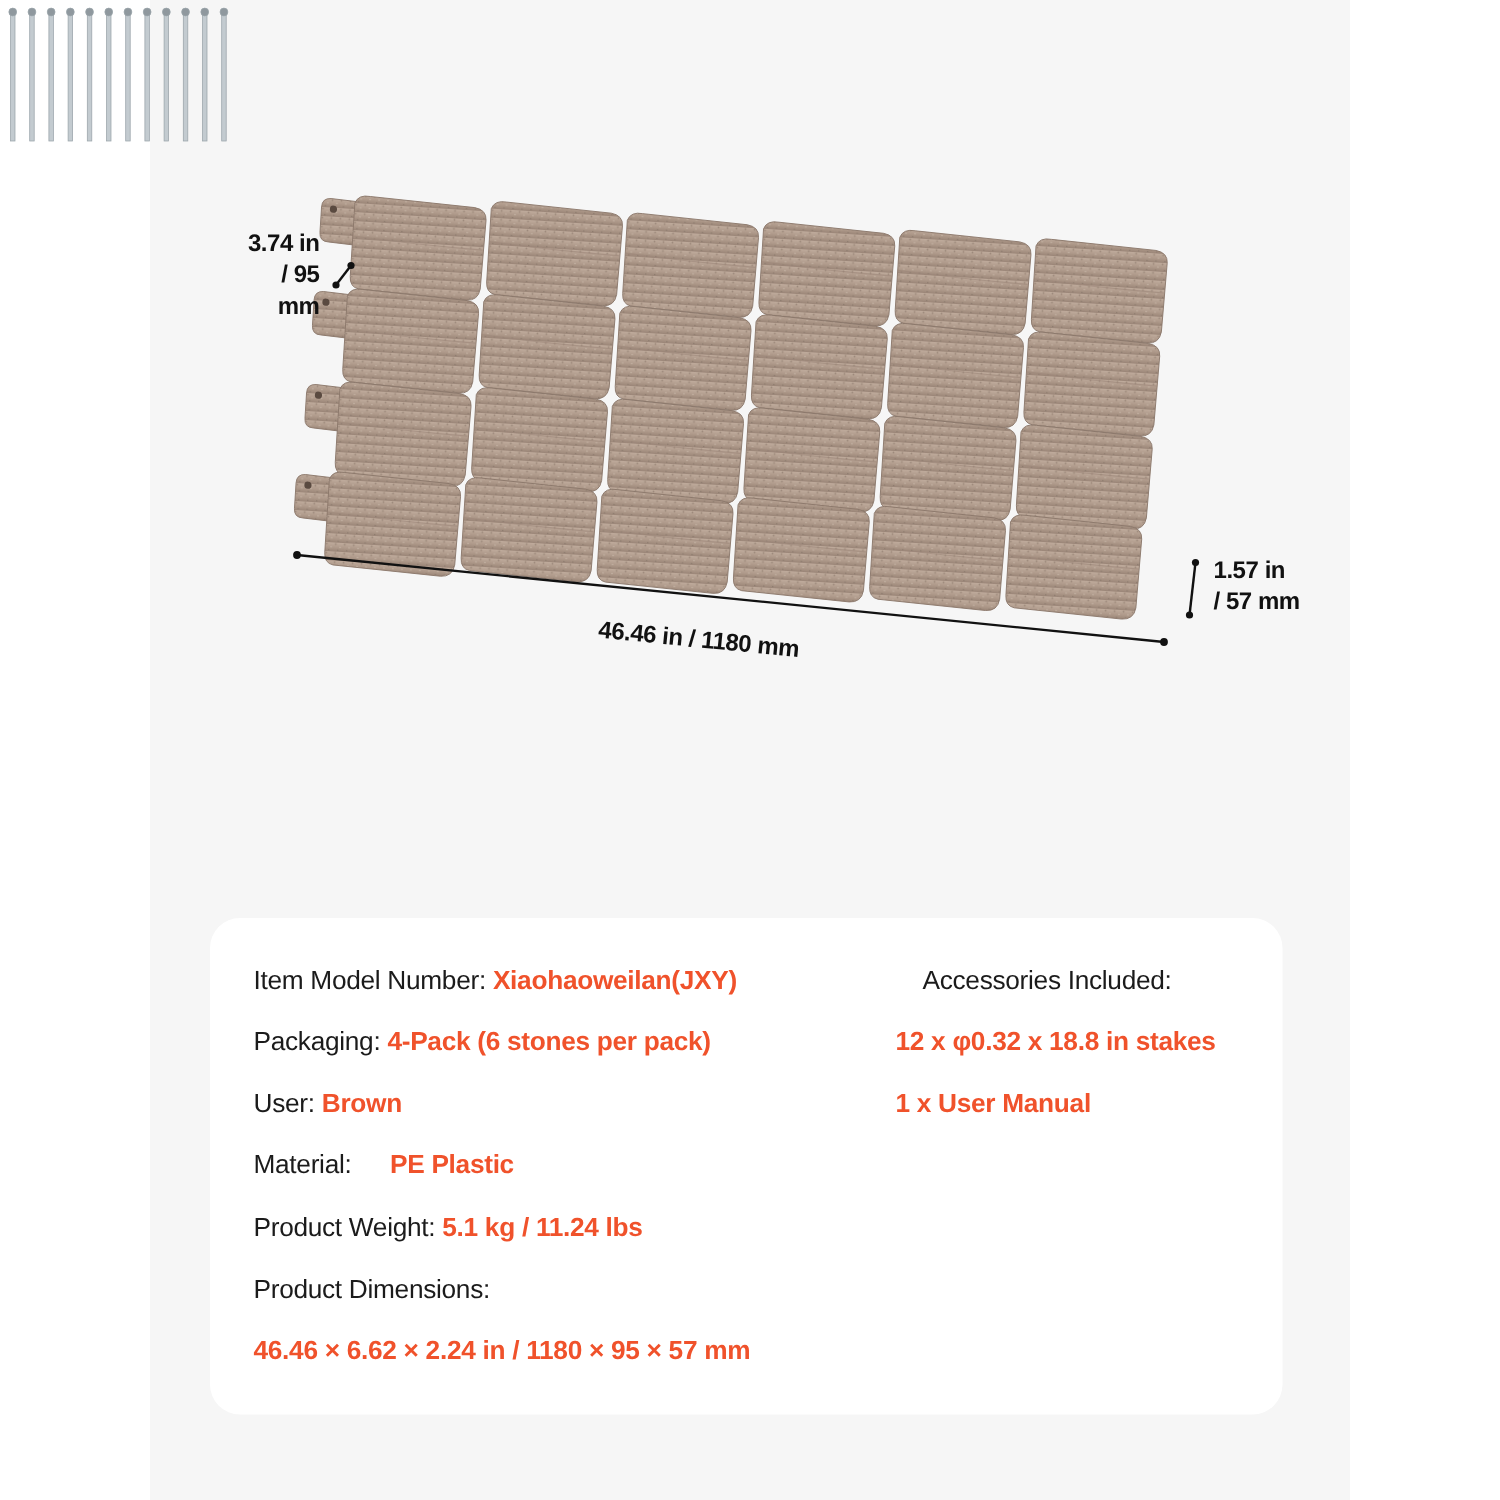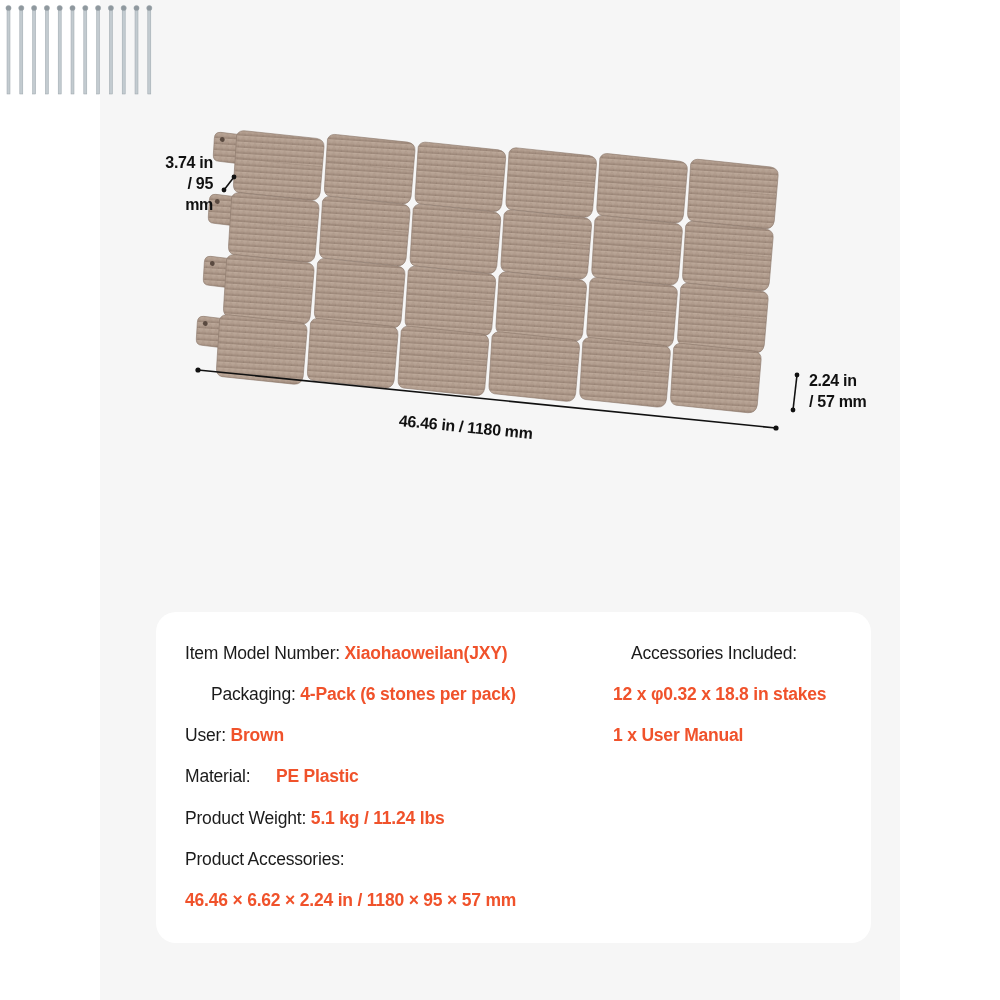--- a/index.html
+++ b/index.html
@@ -18,21 +18,21 @@
     position:absolute; color:#111; font-size:16px; font-weight:bold;
     line-height:21px; letter-spacing:-0.3px;
   }
   .dim-width { left:157px; top:152px; text-align:right; width:56px; }
   .dim-height { left:809px; top:370px; }
   .dim-length {
     left:400px; top:410px; transform:rotate(5.6deg); transform-origin:left top;
     white-space:nowrap;
   }
   .card {
-    position:absolute; left:156px; top:612px; width:715px; height:331px;
+    position:absolute; left:140px; top:612px; width:715px; height:331px;
     background:#ffffff; border-radius:20px;text-align:center;
   }
   .row {
     position:absolute; font-size:17.5px; line-height:22px; color:#1b1b1b;
     white-space:nowrap; letter-spacing:-0.2px;
   }
   .val { color:#f0522b; font-weight:bold; }
   .stakes { position:absolute; left:160px; top:476px; width:160px; height:100px; }
 </style>
 </head>
@@ -121,21 +121,21 @@
       <circle cx="198" cy="370" r="2.6" fill="#111"></circle>
       <circle cx="776" cy="428" r="2.6" fill="#111"></circle>
     </g>
   </svg>
 
   <div class="dim-label dim-width">
     <div>3.74 in</div>
     <div>/ 95 mm</div>
   </div>
   <div class="dim-label dim-height">
-    <div>2.24 in</div>
+    <div>1.57 in</div>
     <div>/ 57 mm</div>
   </div>
   <div class="dim-label dim-length">46.46 in / 1180 mm</div>
 
   <svg class="stakes" width="160" height="100" viewBox="0 0 160 100">
     <g fill="#c3cbd0" stroke="#9aa4aa" stroke-width="0.5">
       <g>
           <rect x="7" y="8" width="3" height="86"></rect>
           <circle cx="8.5" cy="8" r="2.6" fill="#8f989e"></circle>
         </g>
@@ -185,38 +185,38 @@
         </g>
     </g>
   </svg>
 </div>
 
 <div class="card">
   <div class="row" style="left:29px; top:30px;">
     <span>Item Model Number:</span>
     <span class="val">Xiaohaoweilan(JXY)</span>
   </div>
-  <div class="row" style="left:29px; top:71px;margin-left:26px;">
+  <div class="row" style="left:29px; top:71px;">
     <span>Packaging:</span>
     <span class="val">4-Pack (6 stones per pack)</span>
   </div>
   <div class="row" style="left:29px; top:112px;">
     <span>User:</span>
     <span class="val">Brown</span>
   </div>
   <div class="row" style="left:29px; top:153px;">
     <span>Material:</span>
     <span class="val" style="margin-left:21px;">PE Plastic</span>
   </div>
   <div class="row" style="left:29px; top:195px;">
     <span>Product Weight:</span>
     <span class="val">5.1 kg / 11.24 lbs</span>
   </div>
   <div class="row" style="left:29px; top:236px;">
-    <span>Product Accessories:</span>
+    <span>Product Dimensions:</span>
   </div>
   <div class="row" style="left:29px; top:277px;">
     <span class="val">46.46 × 6.62 × 2.24 in / 1180 × 95 × 57 mm</span>
   </div>
 
   <div class="row" style="left:457px; top:30px;margin-left:18px;">Accessories Included:</div>
   <div class="row val" style="left:457px; top:71px;">12 x φ0.32 x 18.8 in stakes</div>
   <div class="row val" style="left:457px; top:112px;">1 x User Manual</div>
 </div>
 

